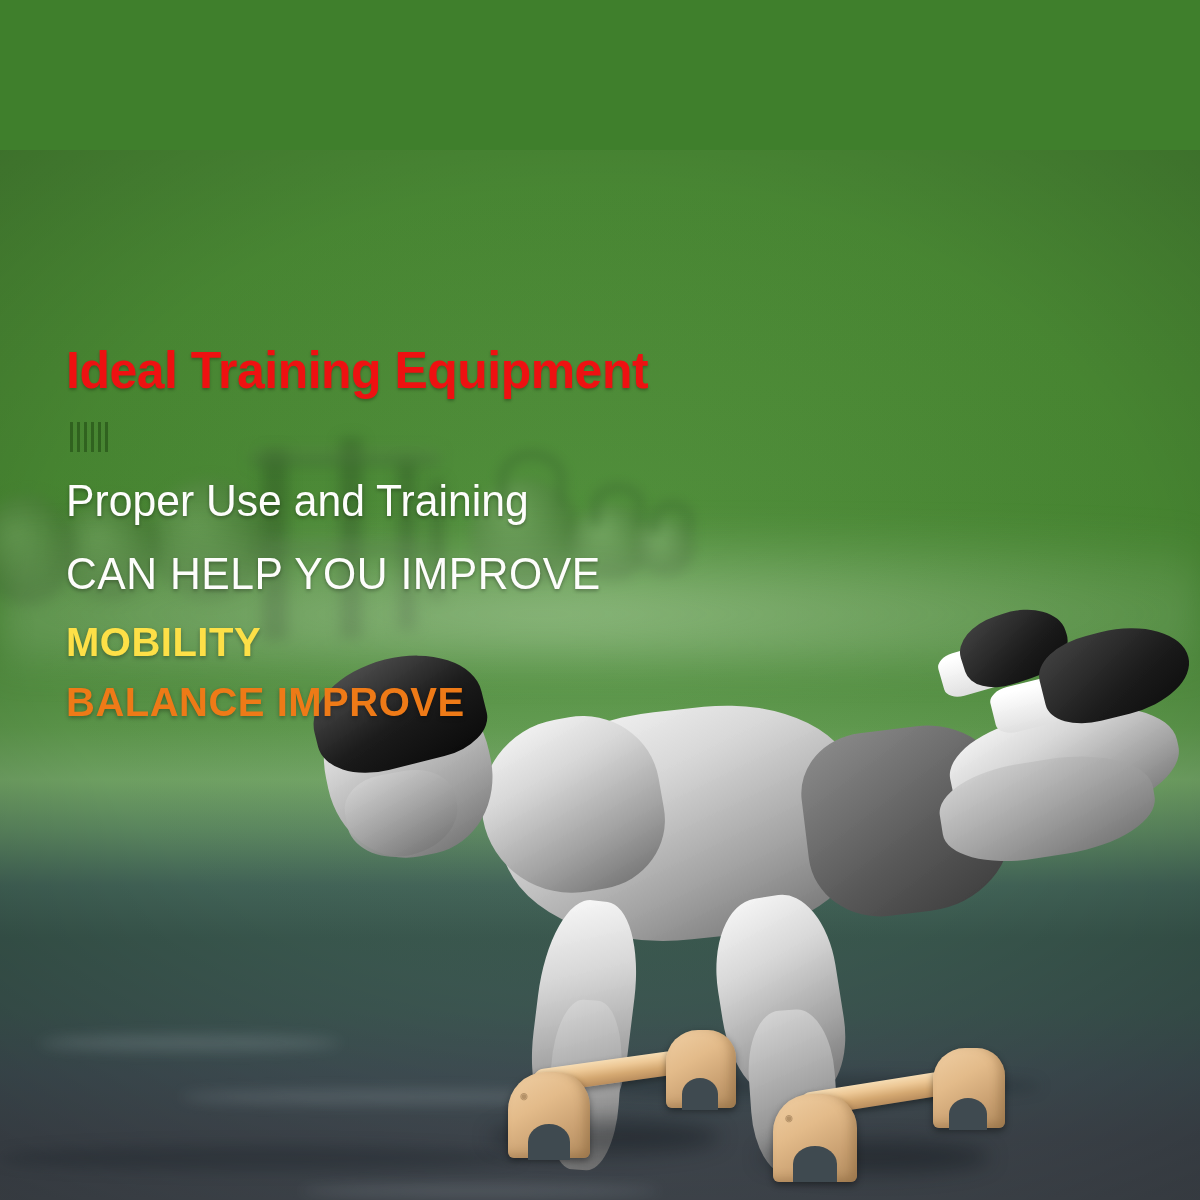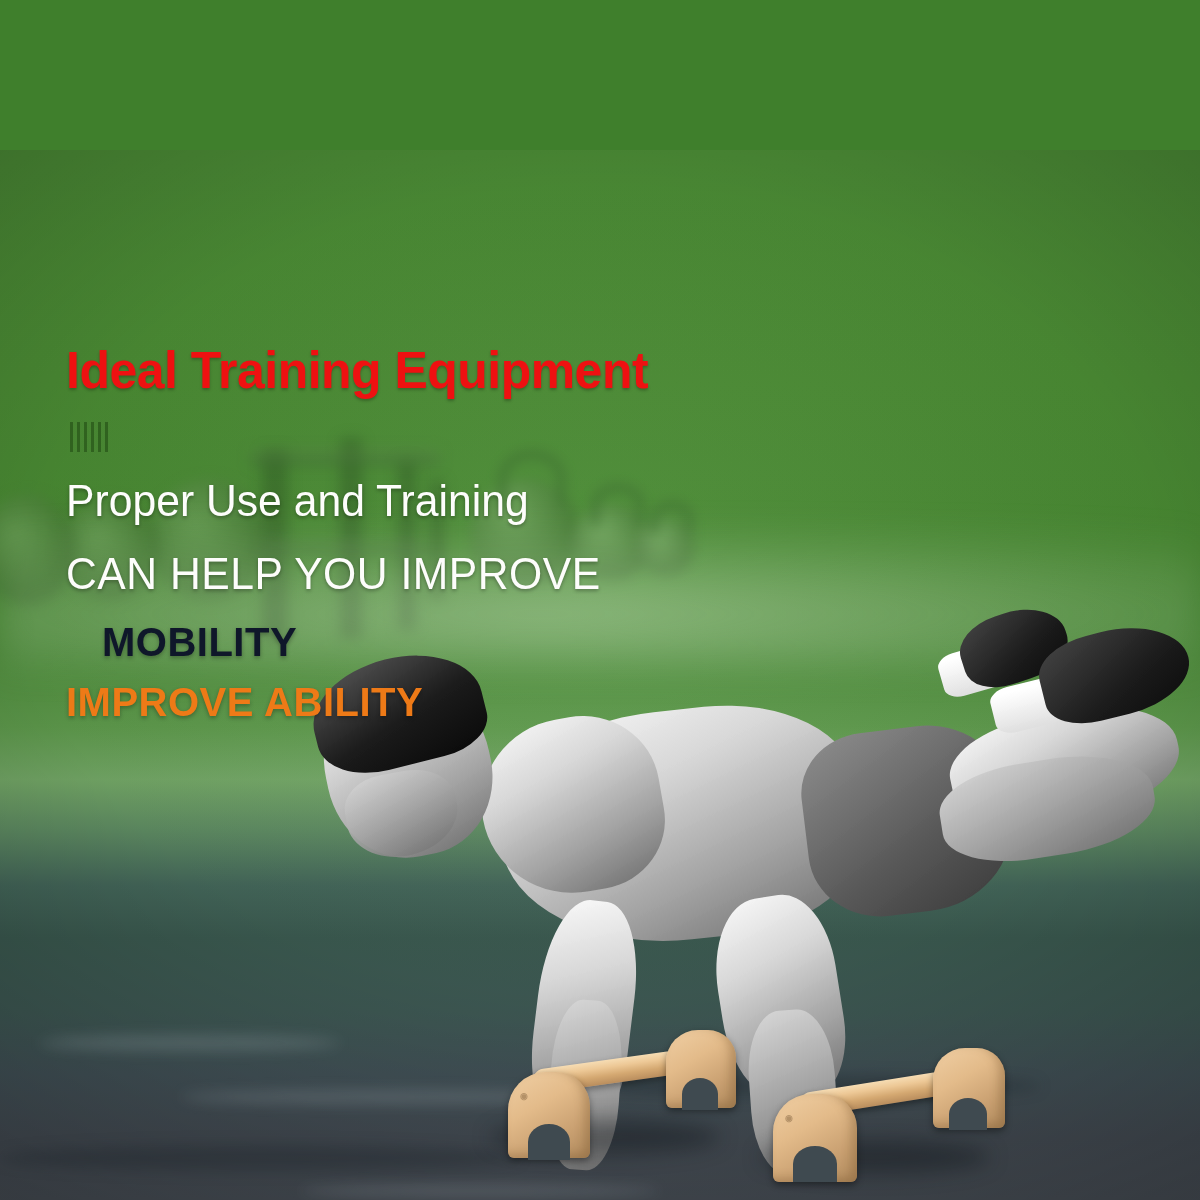--- a/index.html
+++ b/index.html
@@ -56,22 +56,22 @@
       text-shadow:0 2px 3px rgba(0,0,0,.25);}
   .divider{position:absolute;left:70px;top:272px;width:44px;height:30px;
       display:flex;gap:4px;}
   .divider i{display:block;width:3px;height:30px;background:#2d5c1c;opacity:.85;}
   .line{position:absolute;left:66px;white-space:nowrap;
       text-shadow:0 2px 4px rgba(0,0,0,.30);}
   .line.l1{top:327px;font-size:44px;line-height:48px;font-weight:400;color:#fdfdfb;
       transform:scaleX(.97);transform-origin:left center;}
   .line.l2{top:400px;font-size:44px;line-height:48px;font-weight:400;color:#fdfdfb;
       letter-spacing:.5px;transform:scaleX(.97);transform-origin:left center;}
-  .line.l3{top:470px;font-size:40px;line-height:44px;font-weight:700;color:#0f172a;
-      letter-spacing:.5px;margin-left:36px;}
+  .line.l3{top:470px;font-size:40px;line-height:44px;font-weight:700;color:#fde047;
+      letter-spacing:.5px;}
   .line.l4{top:530px;font-size:40px;line-height:44px;font-weight:700;color:#ee7a17;
       letter-spacing:.5px;}
 
   
   .athlete{position:absolute;left:250px;top:600px;width:950px;height:560px;z-index:20;
       filter:grayscale(1) contrast(1.08);}
   .sk{position:absolute;}
   .skin{background:linear-gradient(160deg,#f2f2f2 0%,#cfcfcf 35%,#9d9d9d 70%,#6d6d6d 100%);}
   .skin-d{background:linear-gradient(160deg,#d2d2d2 0%,#a6a6a6 45%,#6e6e6e 100%);}
   .shorts{background:linear-gradient(150deg,#8e8e8e,#5b5b5b 60%,#3e3e3e);}
@@ -207,17 +207,17 @@
         <i></i>
         <i></i>
         <i></i>
         <i></i>
         <i></i>
     </div>
 
     <div class="line l1">Proper Use and Training</div>
     <div class="line l2">CAN HELP YOU IMPROVE</div>
     <div class="line l3">MOBILITY</div>
-    <div class="line l4">IMPROVE ABILITY</div>
+    <div class="line l4">BALANCE IMPROVE</div>
   </div>
 
 
 </div>
 
 </body></html>

